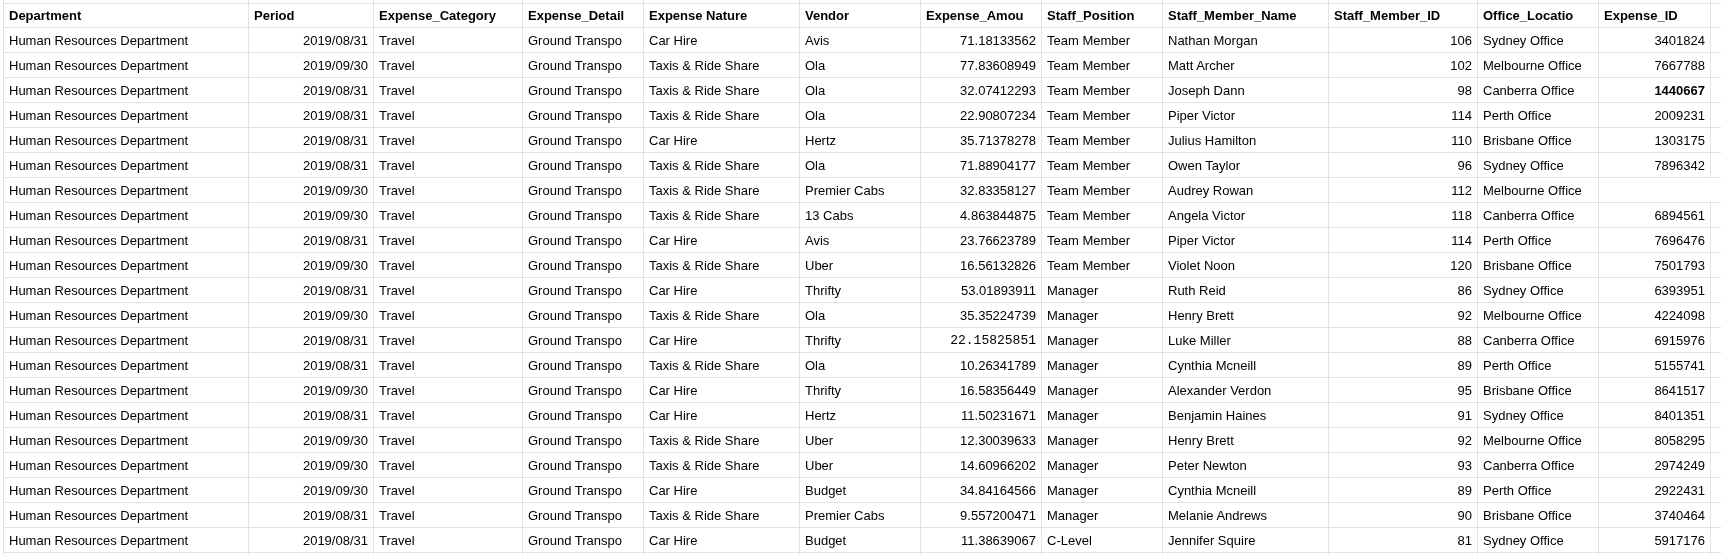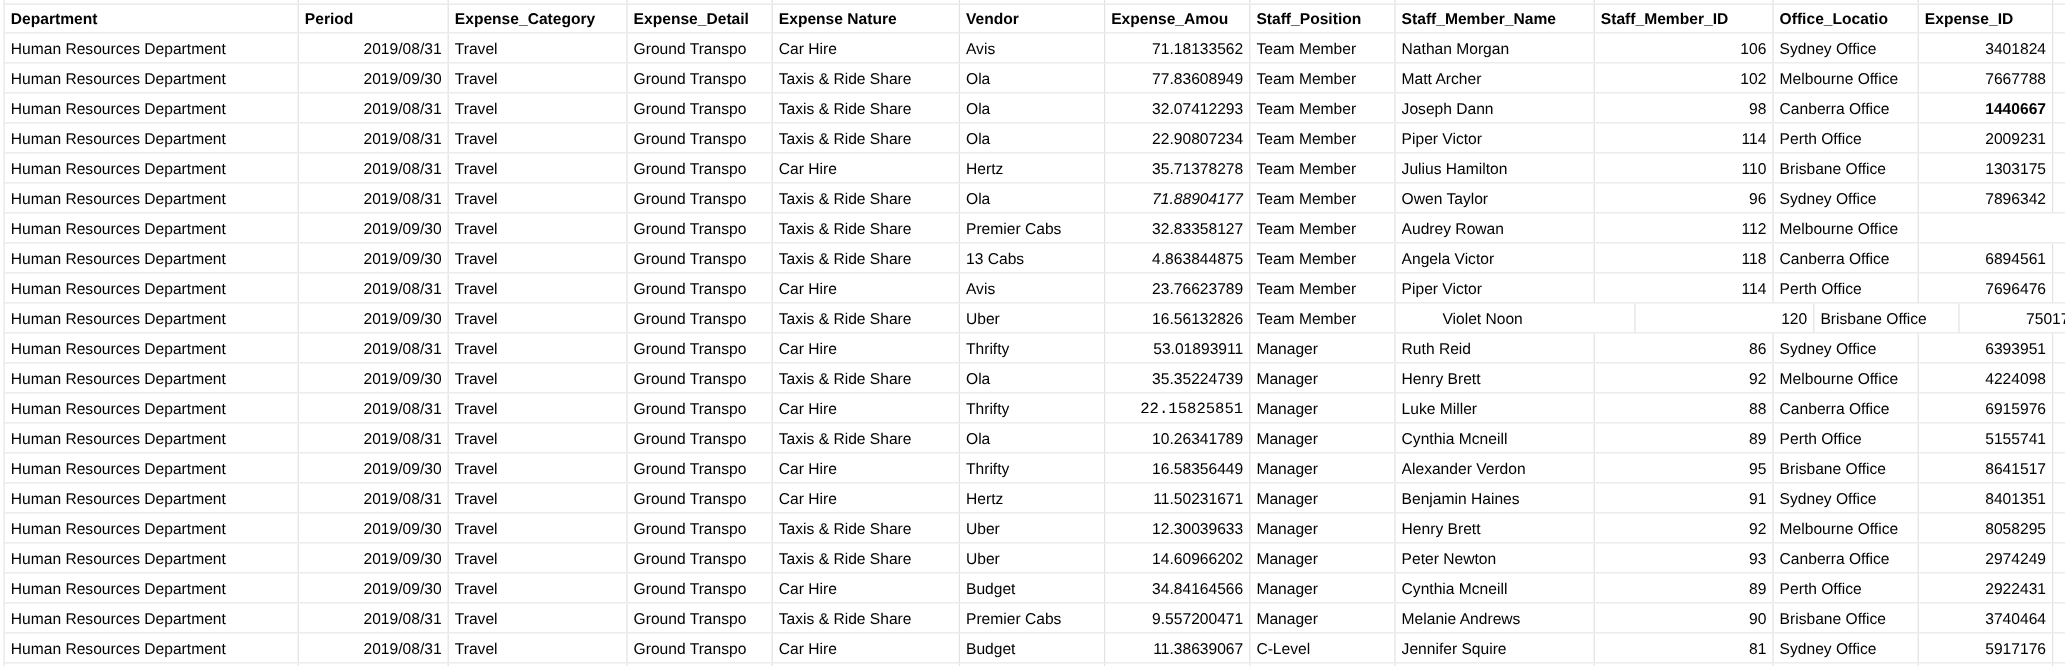--- a/index.html
+++ b/index.html
@@ -310,21 +310,21 @@
         </div>
         <div class="cell c3" style="justify-content: flex-start;">
           <span>Ground Transpo</span>
         </div>
         <div class="cell c4" style="justify-content: flex-start;">
           <span>Taxis &amp; Ride Share</span>
         </div>
         <div class="cell c5" style="justify-content: flex-start;">
           <span>Ola</span>
         </div>
-        <div class="cell c6" style="justify-content: flex-end; font-style: italic;">
+        <div class="cell c6" style="justify-content: flex-end;">
           <span style="text-align: right;">71.88904177</span>
         </div>
         <div class="cell c7" style="justify-content: flex-start;">
           <span>Team Member</span>
         </div>
         <div class="cell c8" style="justify-content: flex-start;">
           <span>Owen Taylor</span>
         </div>
         <div class="cell c9" style="justify-content: flex-end;">
           <span style="text-align: right;">96</span>
@@ -472,21 +472,21 @@
         </div>
         <div class="cell c5" style="justify-content: flex-start;">
           <span>Uber</span>
         </div>
         <div class="cell c6" style="justify-content: flex-end;">
           <span style="text-align: right;">16.56132826</span>
         </div>
         <div class="cell c7" style="justify-content: flex-start;">
           <span>Team Member</span>
         </div>
-        <div class="cell c8" style="justify-content: flex-start; margin-left: 34px;">
+        <div class="cell c8" style="justify-content: flex-start;">
           <span>Violet Noon</span>
         </div>
         <div class="cell c9" style="justify-content: flex-end;">
           <span style="text-align: right;">120</span>
         </div>
         <div class="cell c10" style="justify-content: flex-start;">
           <span>Brisbane Office</span>
         </div>
         <div class="cell c11" style="justify-content: flex-end;">
           <span style="text-align: right;">7501793</span>

